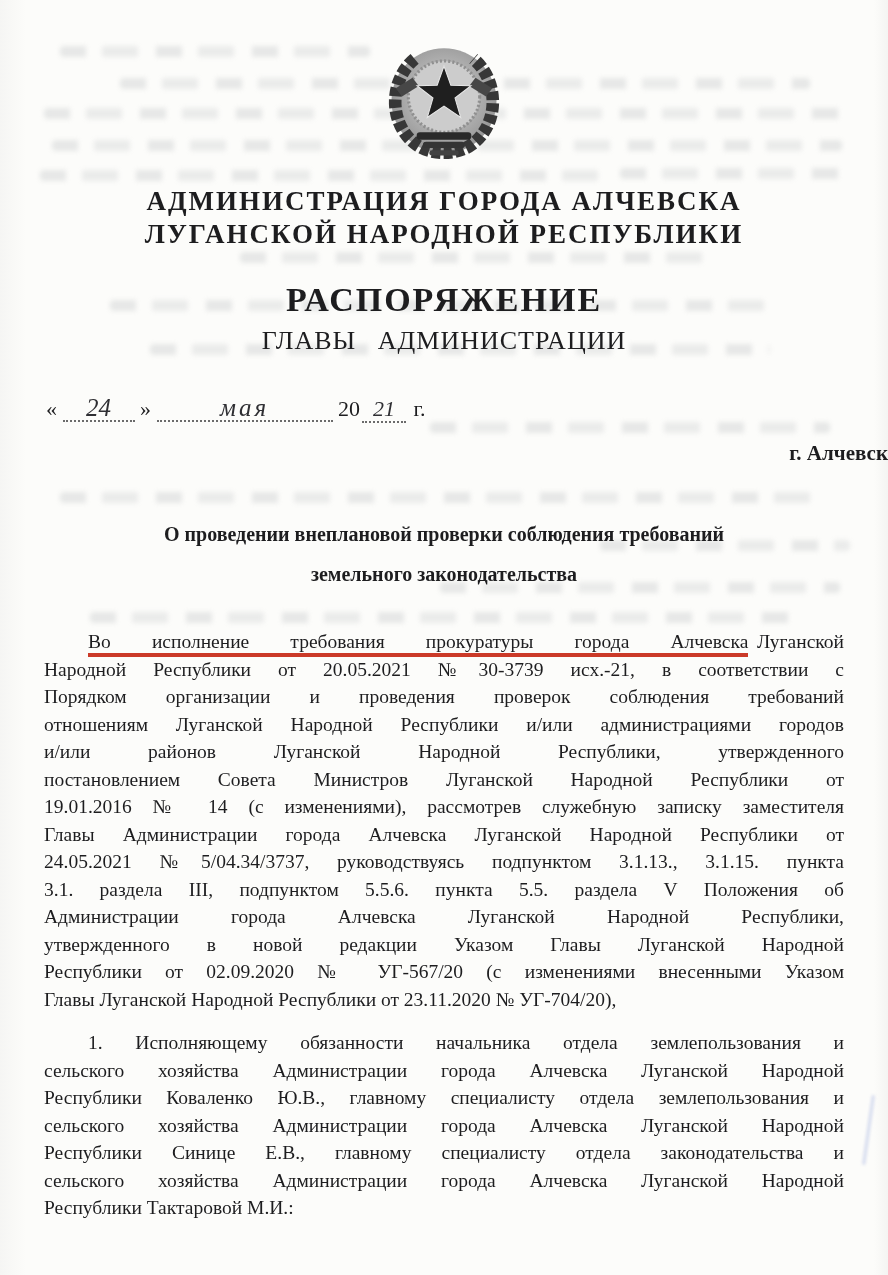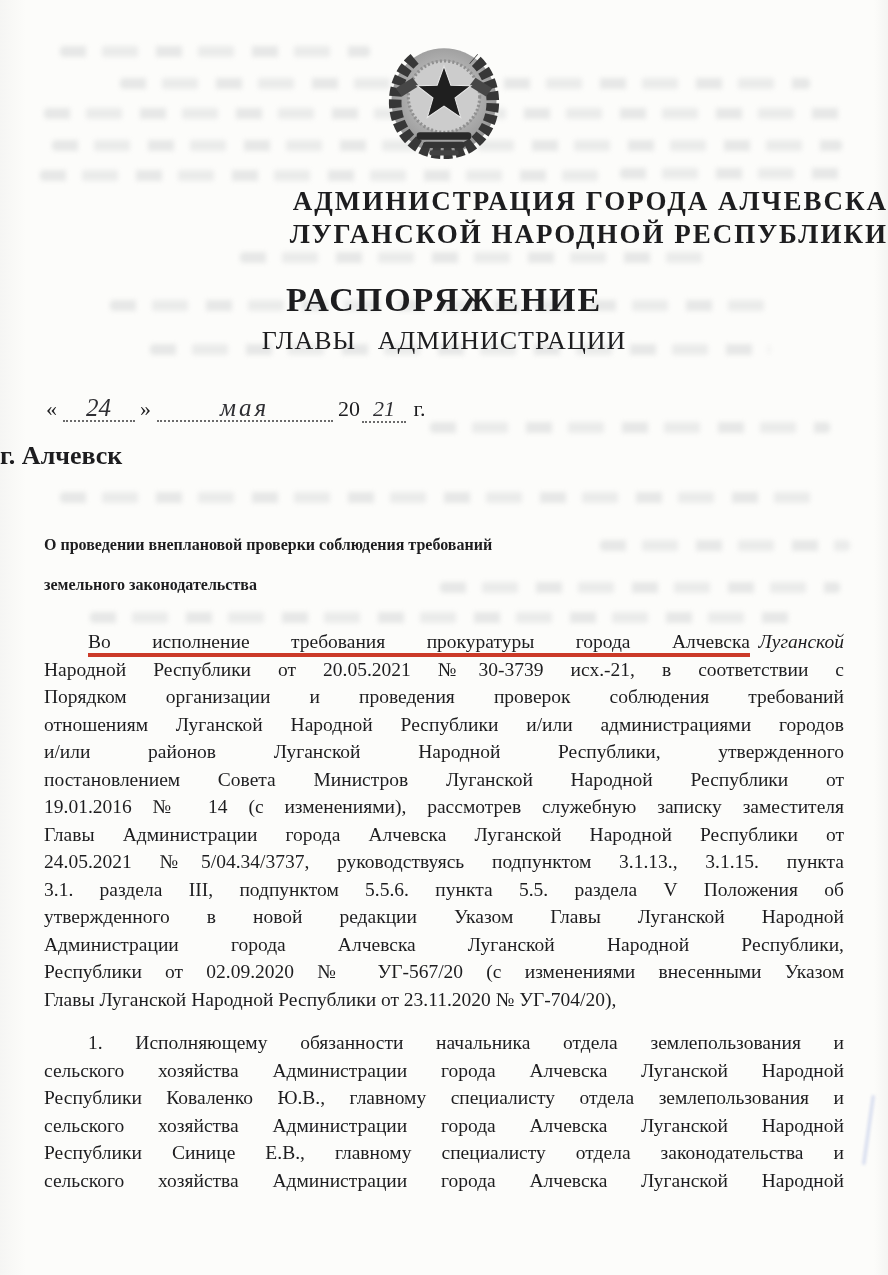--- a/index.html
+++ b/index.html
@@ -22,56 +22,56 @@
       rgba(148,153,158,0.38) 0 26px, rgba(148,153,158,0) 26px 42px,
       rgba(148,153,158,0.30) 42px 78px, rgba(148,153,158,0) 78px 96px);
     filter:blur(2.4px);opacity:.55;pointer-events:none;z-index:0;
   }
   
   .emblem{
     position:absolute;left:381px;top:42px;width:126px;height:126px;
     filter:blur(0.6px) contrast(1.05) grayscale(1);z-index:1;
   }
   
-  .org{position:absolute;left:0;width:100%;text-align:right;font-weight:bold;
+  .org{position:absolute;left:0;width:100%;text-align:center;font-weight:bold;
        font-size:27px;letter-spacing:2px;z-index:1;}
   .org1{top:186px;} .org2{top:219px;}
   .doctype{position:absolute;left:0;width:100%;text-align:center;font-weight:bold;
        font-size:34px;letter-spacing:2px;top:281px;z-index:1;}
   .docsub{position:absolute;left:0;width:100%;text-align:center;font-weight:normal;
        font-size:26px;letter-spacing:1px;word-spacing:14px;top:326px;z-index:1;}
   
   .date-row{position:absolute;left:46px;right:38px;top:388px;height:44px;
        font-size:22px;z-index:1;}
   .date-left{position:absolute;left:0;top:8px;white-space:nowrap;}
   .num-right{position:absolute;right:0;top:0px;white-space:nowrap;}
   .hw{font-style:italic;color:#2f2f33;display:inline-block;text-align:center;
       border-bottom:2px dotted #6b6b6b;line-height:24px;}
   .hw-day{width:72px;font-size:25px;transform-origin:bottom;}
   .hw-month{width:176px;font-size:25px;letter-spacing:3px;}
   .hw-year{width:44px;font-size:22px;margin:0 2px;}
   .hw-num{width:118px;font-size:30px;letter-spacing:5px;line-height:30px;}
   .printed{font-size:22px;}
   
-  .place{position:absolute;left:0;width:100%;text-align:left;font-weight:bold;
-       font-size:26px;top:441px;z-index:1;}
-  .title{position:absolute;left:44px;width:800px;top:525px;
-       font-weight:bold;font-size:16px;line-height:40px;z-index:1;}
+  .place{position:absolute;left:0;width:100%;text-align:right;font-weight:bold;
+       font-size:21px;top:441px;z-index:1;}
+  .title{position:absolute;left:44px;width:800px;top:514px;text-align:center;
+       font-weight:bold;font-size:20px;line-height:40px;z-index:1;}
   
   .bodytext{position:absolute;left:44px;width:800px;top:628px;font-size:19.5px;
        line-height:27.5px;z-index:1;}
   .para .line{text-align:justify;text-align-last:justify;}
   .para .line.last{text-align-last:left;}
   .line.indent{padding-left:44px;}
   .para2{margin-top:16px;}
   .red-underline{
     border-bottom:4px solid #cb3a28;
     padding-bottom:1px;
   }
-  .rest-word{margin-left:0.45em;font-style:italic;}
+  .rest-word{margin-left:0.45em;}
   
   .blue-mark{position:absolute;right:18px;top:1095px;width:3px;height:70px;
     background:rgba(90,120,200,0.25);filter:blur(1.5px);transform:rotate(8deg);z-index:0;}
 </style>
 </head>
 <body>
 
 <div class="page">
 
   <div class="bleed" style="left:60px;top:46px;width:310px;"></div>
@@ -140,31 +140,32 @@
       <div>
           <div class="line">Народной Республики от 20.05.2021 №30-3739 исх.-21, в соответствии с</div>
           <div class="line">Порядком организации и проведения проверок соблюдения требований</div>
           <div class="line">отношениям Луганской Народной Республики и/или администрациями городов</div>
           <div class="line">и/или районов Луганской Народной Республики, утвержденного</div>
           <div class="line">постановлением Совета Министров Луганской Народной Республики от</div>
           <div class="line">19.01.2016 № 14 (с изменениями), рассмотрев служебную записку заместителя</div>
           <div class="line">Главы Администрации города Алчевска Луганской Народной Республики от</div>
           <div class="line">24.05.2021 №5/04.34/3737, руководствуясь подпунктом 3.1.13., 3.1.15. пункта</div>
           <div class="line">3.1. раздела III, подпунктом 5.5.6. пункта 5.5. раздела V Положения об</div>
+          <div class="line">Администрации города Алчевска Луганской Народной Республики,</div>
           <div class="line">утвержденного в новой редакции Указом Главы Луганской Народной</div>
-          <div class="line">Администрации города Алчевска Луганской Народной Республики,</div>
           <div class="line">Республики от 02.09.2020 № УГ-567/20 (с изменениями внесенными Указом</div>
           <div class="line last">Главы Луганской Народной Республики от 23.11.2020 № УГ-704/20),</div>
         </div>
     </div>
     <div class="para para2">
       <div>
           <div class="line indent">1. Исполняющему обязанности начальника отдела землепользования и</div>
           <div class="line">сельского хозяйства Администрации города Алчевска Луганской Народной</div>
           <div class="line">Республики Коваленко Ю.В., главному специалисту отдела землепользования и</div>
           <div class="line">сельского хозяйства Администрации города Алчевска Луганской Народной</div>
           <div class="line">Республики Синице Е.В., главному специалисту отдела законодательства и</div>
           <div class="line">сельского хозяйства Администрации города Алчевска Луганской Народной</div>
+          <div class="line last">Республики Тактаровой М.И.:</div>
         </div>
     </div>
   </div>
 
 </div>
 
 </body></html>

